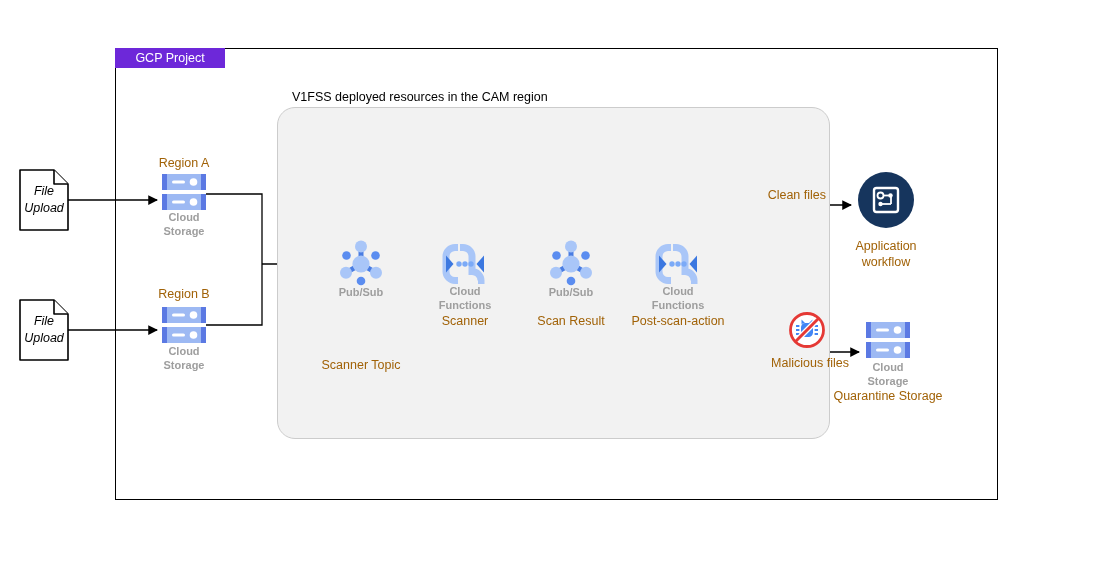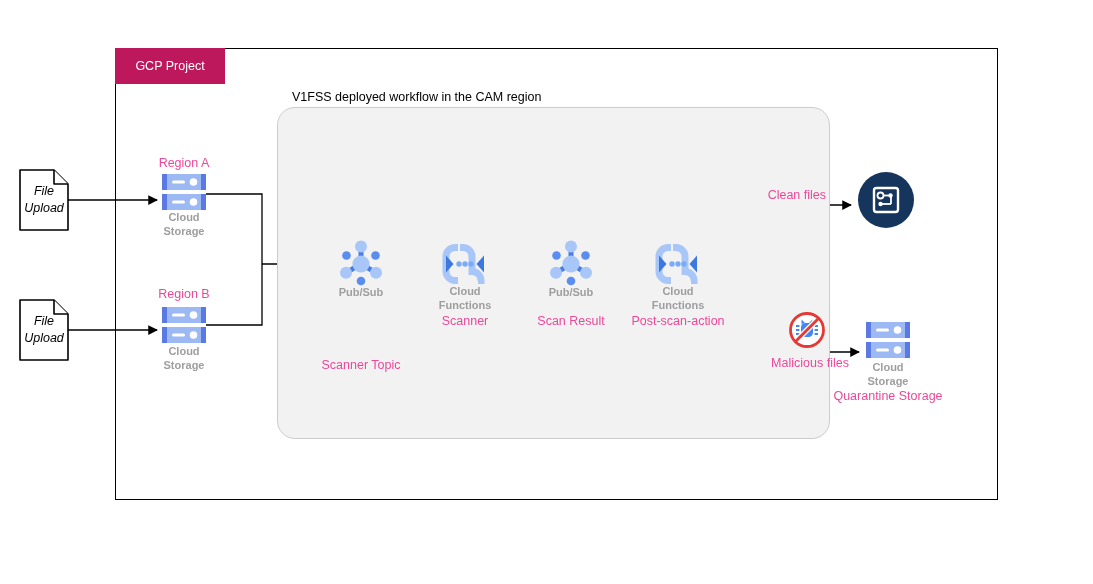--- a/index.html
+++ b/index.html
@@ -5,34 +5,34 @@
   html,body { margin:0; padding:0; background:#ffffff; }
   .canvas {
     position:relative; width:1093px; height:584px; background:#ffffff;
     font-family:"Liberation Sans", sans-serif; overflow:hidden;
   }
   .outer-box {
     position:absolute; left:115px; top:48px; width:881px; height:450px;
     border:1.6px solid #000000; background:transparent;
   }
   .gcp-tab {
-    position:absolute; left:115px; top:48px; width:110px; height:36px;
-    background:#be185d; color:#ffffff; font-size:12.5px;
+    position:absolute; left:115px; top:48px; width:110px; height:20px;
+    background:#6d28d9; color:#ffffff; font-size:12.5px;
     display:flex; align-items:center; justify-content:center;
   }
   .inner-box {
     position:absolute; left:277px; top:107px; width:551px; height:330px;
     background:#f2f2f2; border:1px solid #cccccc; border-radius:18px;
   }
   .inner-title {
     position:absolute; left:292px; top:90px; font-size:12.5px; color:#000000;
     white-space:nowrap;
   }
   .lbl {
-    position:absolute; font-size:12.5px; color:#ec4899; text-align:center;
+    position:absolute; font-size:12.5px; color:#a16207; text-align:center;
     line-height:1.28;
   }
   .lbl-gray {
     position:absolute; font-size:11px; font-weight:bold; color:#9e9e9e;
     text-align:center; line-height:1.25;
   }
   .doc-text {
     position:absolute; font-size:12.5px; color:#000000; text-align:center;
     line-height:1.4; display:flex; align-items:center; justify-content:center;font-style:italic;
   }
@@ -106,21 +106,21 @@
       <path d="M703,264 H768 V205 H851" marker-end="url(#arr)"></path>
       <path d="M768,264 V352 H859" marker-end="url(#arr)"></path>
     </g>
   </svg>
 
   <div class="outer-box"></div>
   <div class="inner-box"></div>
   <div class="gcp-tab">
     <span>GCP Project</span>
   </div>
-  <div class="inner-title">V1FSS deployed workflow in the CAM region</div>
+  <div class="inner-title">V1FSS deployed resources in the CAM region</div>
 
   <svg class="abs" style="left:19px; top:169px;" width="50" height="62">
       <use href="#sym-doc"></use>
     </svg>
   <div class="doc-text" style="left:21px; top:171px; width:46px; height:58px;">File Upload</div>
 
   <svg class="abs" style="left:19px; top:299px;" width="50" height="62">
       <use href="#sym-doc"></use>
     </svg>
   <div class="doc-text" style="left:21px; top:301px; width:46px; height:58px;">File Upload</div>
@@ -165,20 +165,21 @@
   <svg class="abs" style="left:858px; top:172px;" width="56" height="56">
     <circle cx="28" cy="28" r="28" fill="#16355d"></circle>
     <rect x="16" y="16" width="24" height="24" rx="2.5" fill="none" stroke="#ffffff" stroke-width="2.4"></rect>
     <circle cx="22.5" cy="23.5" r="3" fill="none" stroke="#ffffff" stroke-width="1.8"></circle>
     <line x1="25.5" y1="23.5" x2="33" y2="23.5" stroke="#ffffff" stroke-width="1.8"></line>
     <circle cx="32.5" cy="23.5" r="2.2" fill="#ffffff"></circle>
     <line x1="33" y1="23.5" x2="33" y2="32" stroke="#ffffff" stroke-width="1.8"></line>
     <circle cx="22.5" cy="32" r="2.2" fill="#ffffff"></circle>
     <line x1="22.5" y1="32" x2="33" y2="32" stroke="#ffffff" stroke-width="1.8"></line>
   </svg>
+  <div class="lbl" style="left:831px; top:238px; width:110px;">Application workflow</div>
 
   <svg class="abs" style="left:787px; top:310px;" width="40" height="40">
     <circle cx="20" cy="20" r="16.5" fill="#ffffff" stroke="#e53935" stroke-width="2.8"></circle>
     <g fill="#4285f4">
       <rect x="14" y="13" width="12" height="14" rx="4.5"></rect>
       <polygon points="14.5,14 14.5,9.5 18,13"></polygon>
       <polygon points="25.5,14 25.5,9.5 22,13"></polygon>
       <rect x="9" y="15" width="3.4" height="2"></rect>
       <rect x="9" y="19" width="3.4" height="2"></rect>
       <rect x="9" y="23" width="3.4" height="2"></rect>

